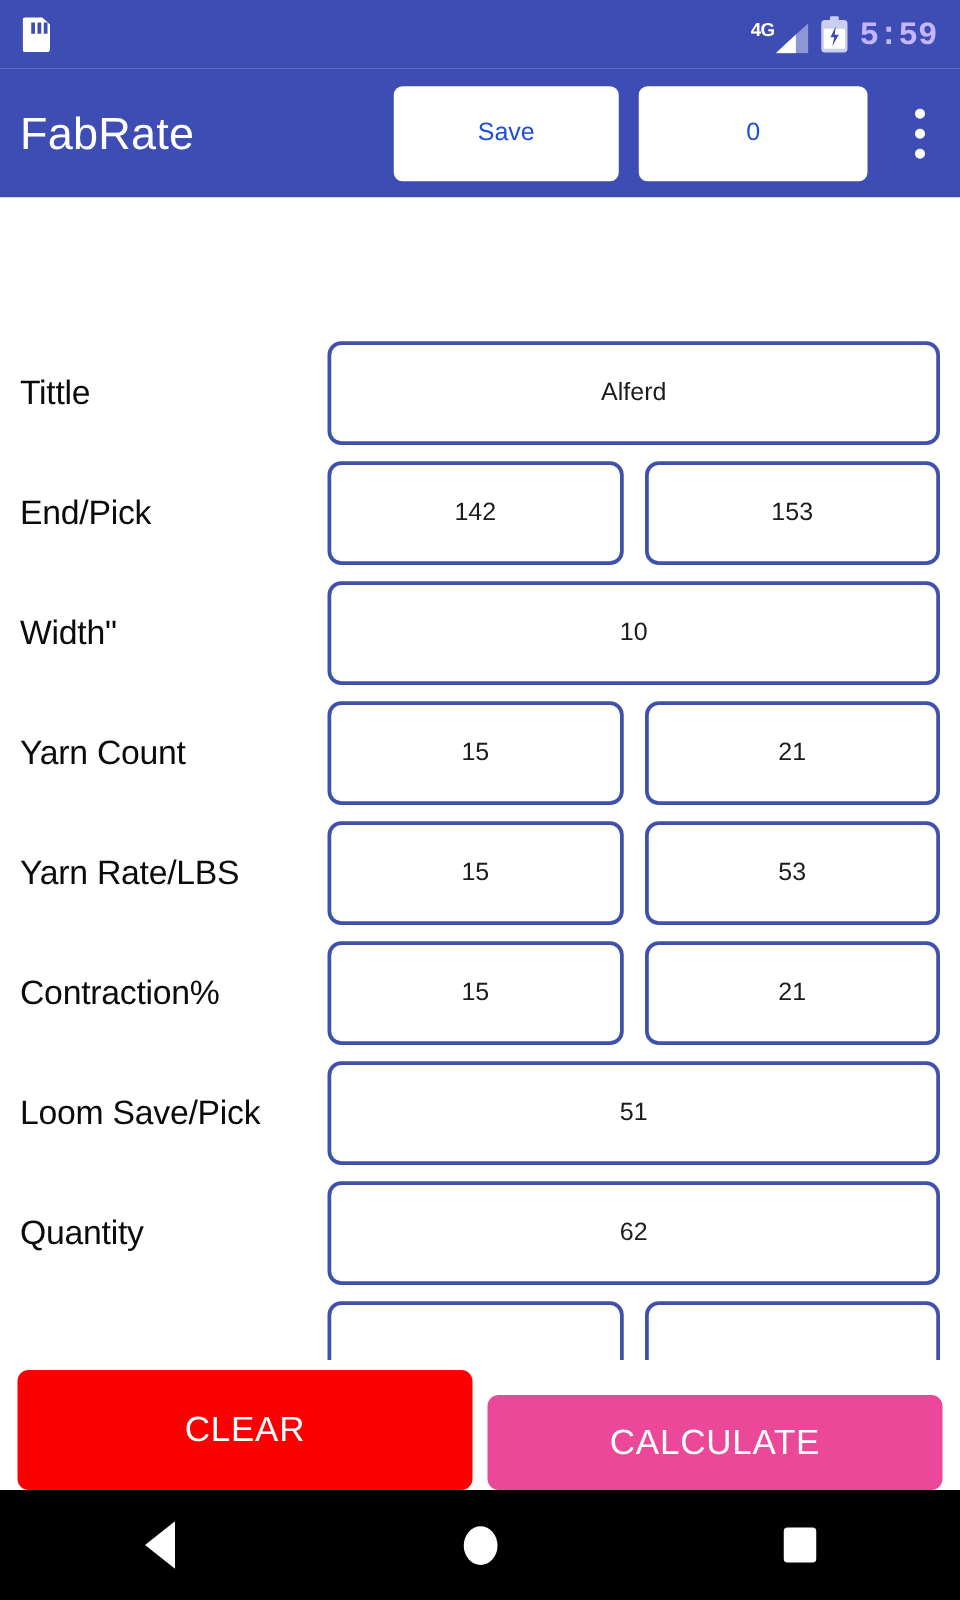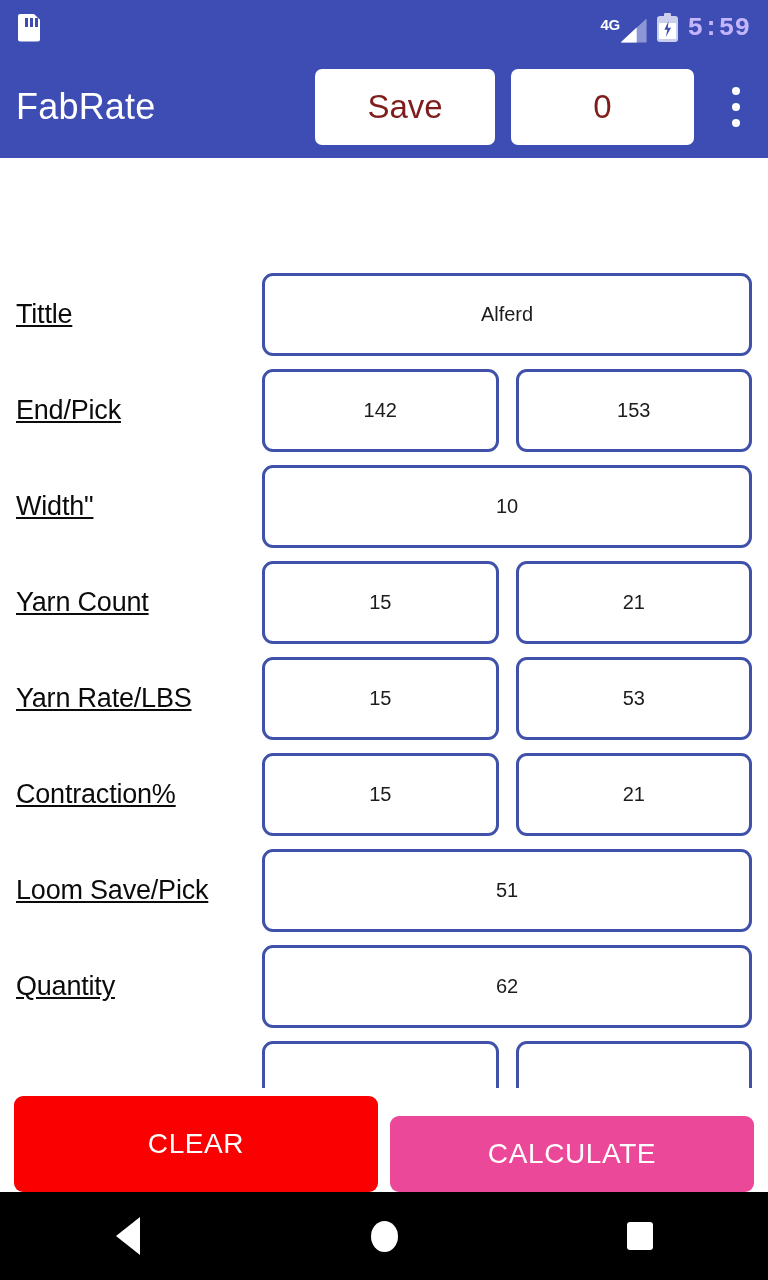--- a/index.html
+++ b/index.html
@@ -55,41 +55,41 @@
   
   .appbar {
     position:absolute; top:55px; left:0; width:768px; height:103px;
     background:#3d4db3; display:flex; align-items:center; padding:0 10px 0 16px;
   }
   .app-title { font-size:36px; color:#ffffff; font-weight:400; letter-spacing:0.2px; }
   .ab-actions { margin-left:auto; display:flex; align-items:center; gap:16px; }
   .pill {
     background:#ffffff; border-radius:7px; height:76px;
     display:flex; align-items:center; justify-content:center;
-    color:#7f1d1d; font-size:33px; font-weight:400;
+    color:#1d4ed8; font-size:20px; font-weight:400;
   }
   .pill.save { width:180px; }
   .pill.count { width:183px; }
   .kebab { width:44px; height:76px; display:flex; flex-direction:column;
            align-items:center; justify-content:center; gap:8px; margin-left:4px; }
   .kebab i { width:8px; height:8px; border-radius:50%; background:#ffffff; display:block; }
 
   
   .form {
     position:absolute; top:158px; left:0; width:768px; height:930px;
     background:#ffffff; overflow:hidden;
     padding-top:108px;
   }
   .row {
     display:flex; align-items:center;
     height:96px; padding:0 16px;
   }
   .lbl {
     width:246px; flex:none;
-    font-size:27px; color:#0b0b0b; font-weight:400; letter-spacing:-0.2px;text-decoration:underline;
+    font-size:27px; color:#0b0b0b; font-weight:400; letter-spacing:-0.2px;
   }
   .fields { flex:1; display:flex; gap:17px; }
   .fld {
     flex:1; height:83px;
     border:3px solid #3f51a8; border-radius:11px; background:#ffffff;
     display:flex; align-items:center; justify-content:center;
     font-size:20px; color:#1c1c1c;
   }
 
   

